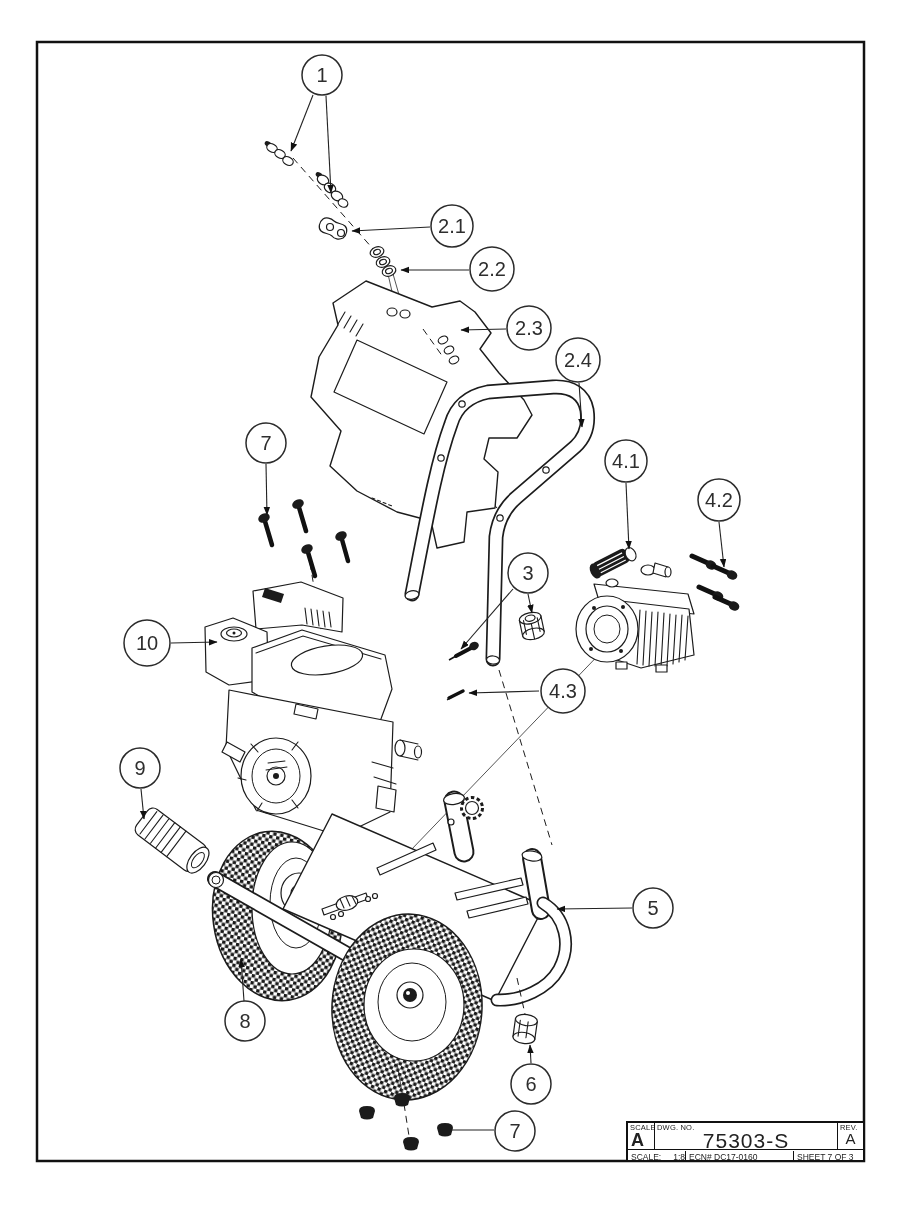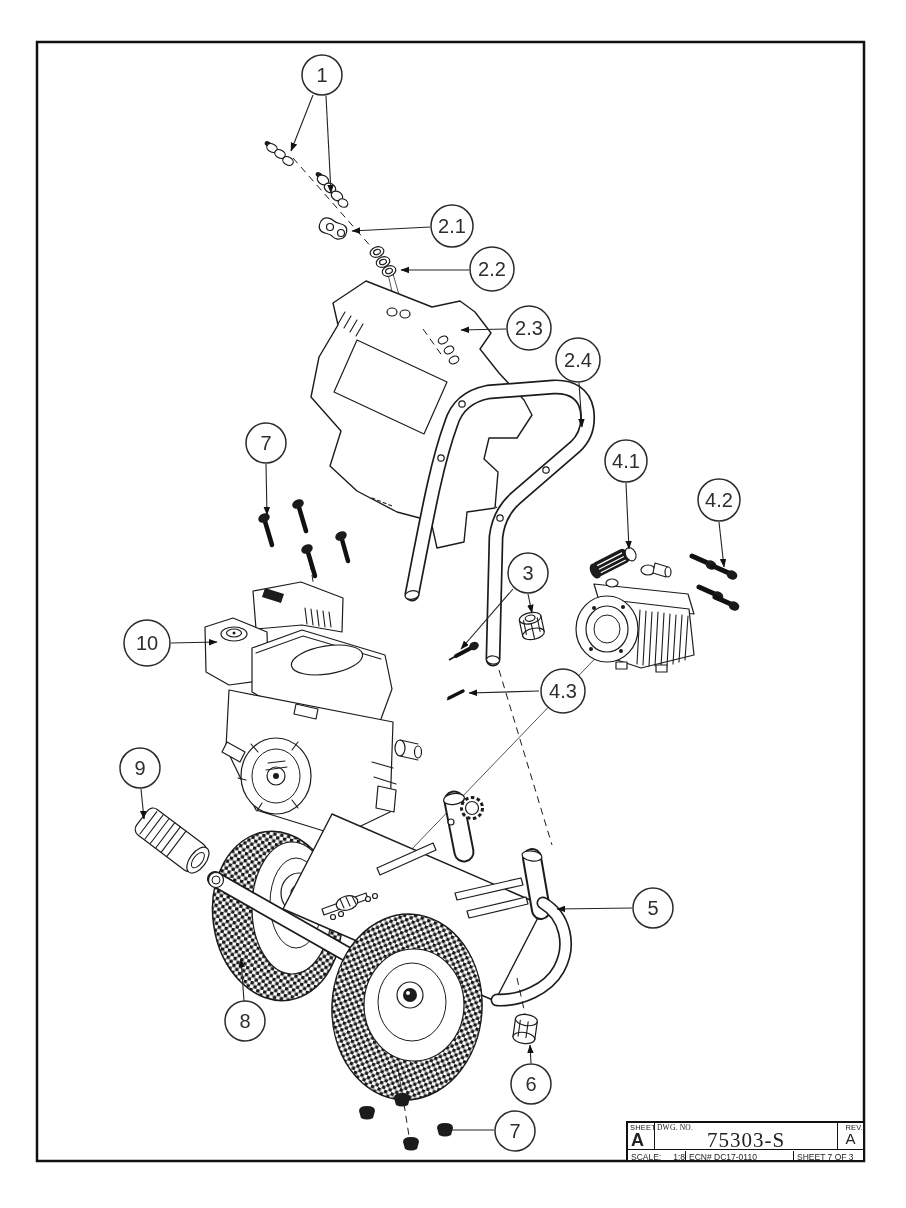--- a/index.html
+++ b/index.html
@@ -19,27 +19,27 @@
   .co circle{fill:#fff;stroke:#2b2b2b;stroke-width:1.5;}
   .co text{fill:#2e2e2e;font-size:20px;text-anchor:middle;font-family:"Liberation Sans",sans-serif;}
 
   
   .tb{position:absolute;left:626px;top:1121px;width:239px;height:41px;border:2px solid #111;
       background:#fff;box-sizing:border-box;color:#222;}
   .tb-r1{position:absolute;left:0;top:0;right:0;height:26px;border-bottom:1.5px solid #111;display:flex;}
   .tb-r2{position:absolute;left:0;top:27.5px;right:0;bottom:0;display:flex;}
   .tb-cell{position:relative;box-sizing:border-box;overflow:hidden;}
   .tb-size{width:27px;border-right:1.5px solid #111;}
-  .tb-dwg{flex:1;border-right:1.5px solid #111;font-family:Liberation Serif, serif;}
+  .tb-dwg{flex:1;border-right:1.5px solid #111;}
   .tb-rev{width:25px;}
   .tb-scale{width:58px;border-right:1.5px solid #111;}
   .tb-ecn{flex:1;border-right:1.5px solid #111;}
   .tb-sheet{width:69px;}
   .tb small{display:block;font-size:7.5px;letter-spacing:.2px;line-height:8px;padding:1px 0 0 2px;}
-  .tb-rev small{text-align:right;padding-left:2px;}
+  .tb-rev small{text-align:left;padding-left:2px;}
   .v-size{font-size:18px;font-weight:bold;line-height:16px;padding-left:3px;}
   .v-dwg{font-size:21px;text-align:center;line-height:17px;letter-spacing:1px;}
   .v-rev{font-size:15px;text-align:center;line-height:14px;}
   .r2txt{font-size:8.5px;line-height:11px;padding:1px 0 0 3px;white-space:nowrap;}
   .v-scale{margin-left:12px;}
 </style>
 </head>
 <body>
 
 <div class="sheet">
@@ -373,37 +373,37 @@
   </g>
   <g class="co">
     <circle cx="515" cy="1131" r="20"></circle>
         <text x="515" y="1138">7</text>
   </g>
 </svg>
 
 <div class="tb">
   <div class="tb-r1">
     <div class="tb-cell tb-size">
-      <small>SHEET</small>
+      <small>SCALE</small>
       <div class="v-size">A</div>
     </div>
     <div class="tb-cell tb-dwg">
       <small>DWG. NO.</small>
       <div class="v-dwg">75303-S</div>
     </div>
     <div class="tb-cell tb-rev">
       <small>REV.</small>
       <div class="v-rev">A</div>
     </div>
   </div>
   <div class="tb-r2">
     <div class="tb-cell tb-scale">
       <div class="r2txt"><span>SCALE:</span><span class="v-scale">1:8</span></div>
     </div>
     <div class="tb-cell tb-ecn">
-      <div class="r2txt">ECN# DC17-0110</div>
+      <div class="r2txt">ECN# DC17-0160</div>
     </div>
     <div class="tb-cell tb-sheet">
       <div class="r2txt">SHEET 7 OF 3</div>
     </div>
   </div>
 </div>
 </div>
 
 </body></html>

